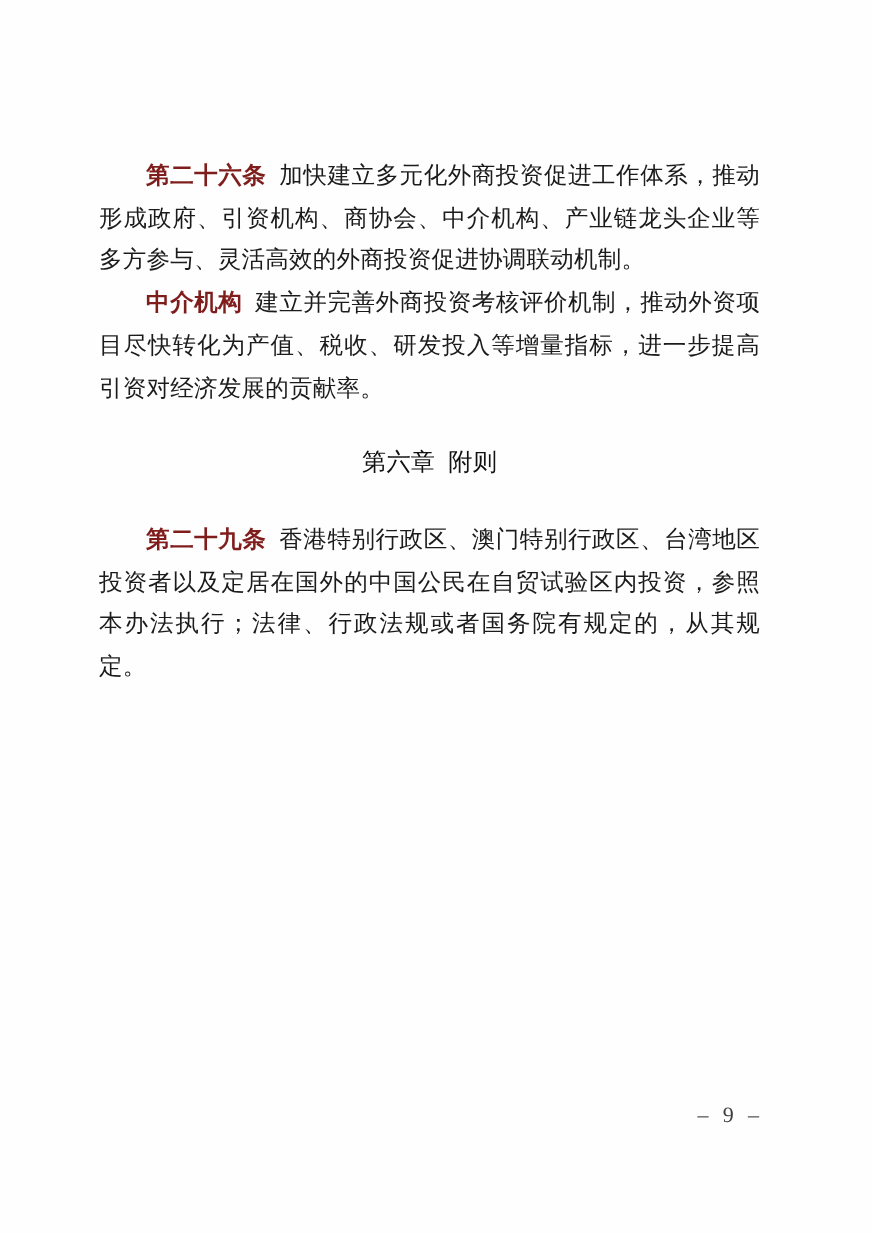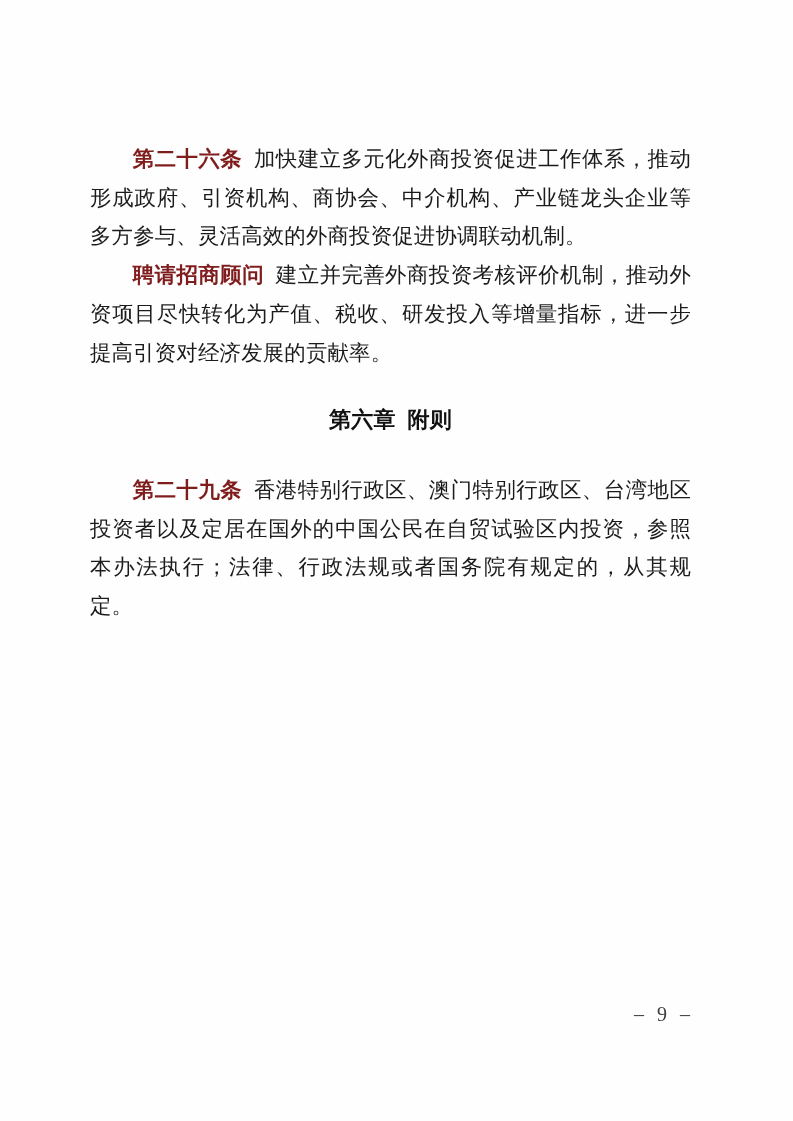--- a/index.html
+++ b/index.html
@@ -32,21 +32,21 @@
     font-family: "Liberation Sans", "DejaVu Sans", sans-serif;
     font-weight: 700;
     color: #7f1d1d;
     margin-right: 0.55em;
   }
   .chapter-heading {
     margin: 29px 0 31px 0;
     text-indent: 0;
     text-align: center;
     font-family: "Liberation Sans", "DejaVu Sans", sans-serif;
-    font-weight: 700;
+    font-weight: 400;
     font-size: 22px;
     line-height: 38.7px;
     color: #111111;
     word-spacing: 0.25em;
   }
   .page-number {
     position: absolute;
     top: 1003px;
     right: 99px;
     font-size: 20px;
@@ -58,21 +58,21 @@
 </head>
 <body>
 
 <div class="page">
   <div class="content">
 
     <p class="para"><span class="article-label">第二十六条</span><span>加快建立多元化外商投资促进工作体系，推动形成政府、引资机构、商协会、中介机构、产业链龙头企业等多方参与、灵活高效的外商投资促进协调联动机制。</span></p>
 
 
 
-    <p class="para"><span class="article-label">聘请招商顾问</span><span>建立并完善外商投资考核评价机制，推动外资项目尽快转化为产值、税收、研发投入等增量指标，进一步提高引资对经济发展的贡献率。</span></p>
+    <p class="para"><span class="article-label">中介机构</span><span>建立并完善外商投资考核评价机制，推动外资项目尽快转化为产值、税收、研发投入等增量指标，进一步提高引资对经济发展的贡献率。</span></p>
 
     <p class="para chapter-heading">第六章 附则</p>
 
     <p class="para"><span class="article-label">第二十九条</span><span>香港特别行政区、澳门特别行政区、台湾地区投资者以及定居在国外的中国公民在自贸试验区内投资，参照本办法执行；法律、行政法规或者国务院有规定的，从其规定。</span></p>
 
   </div>
 
   <div class="page-number">– 9 –</div>
 </div>
 

